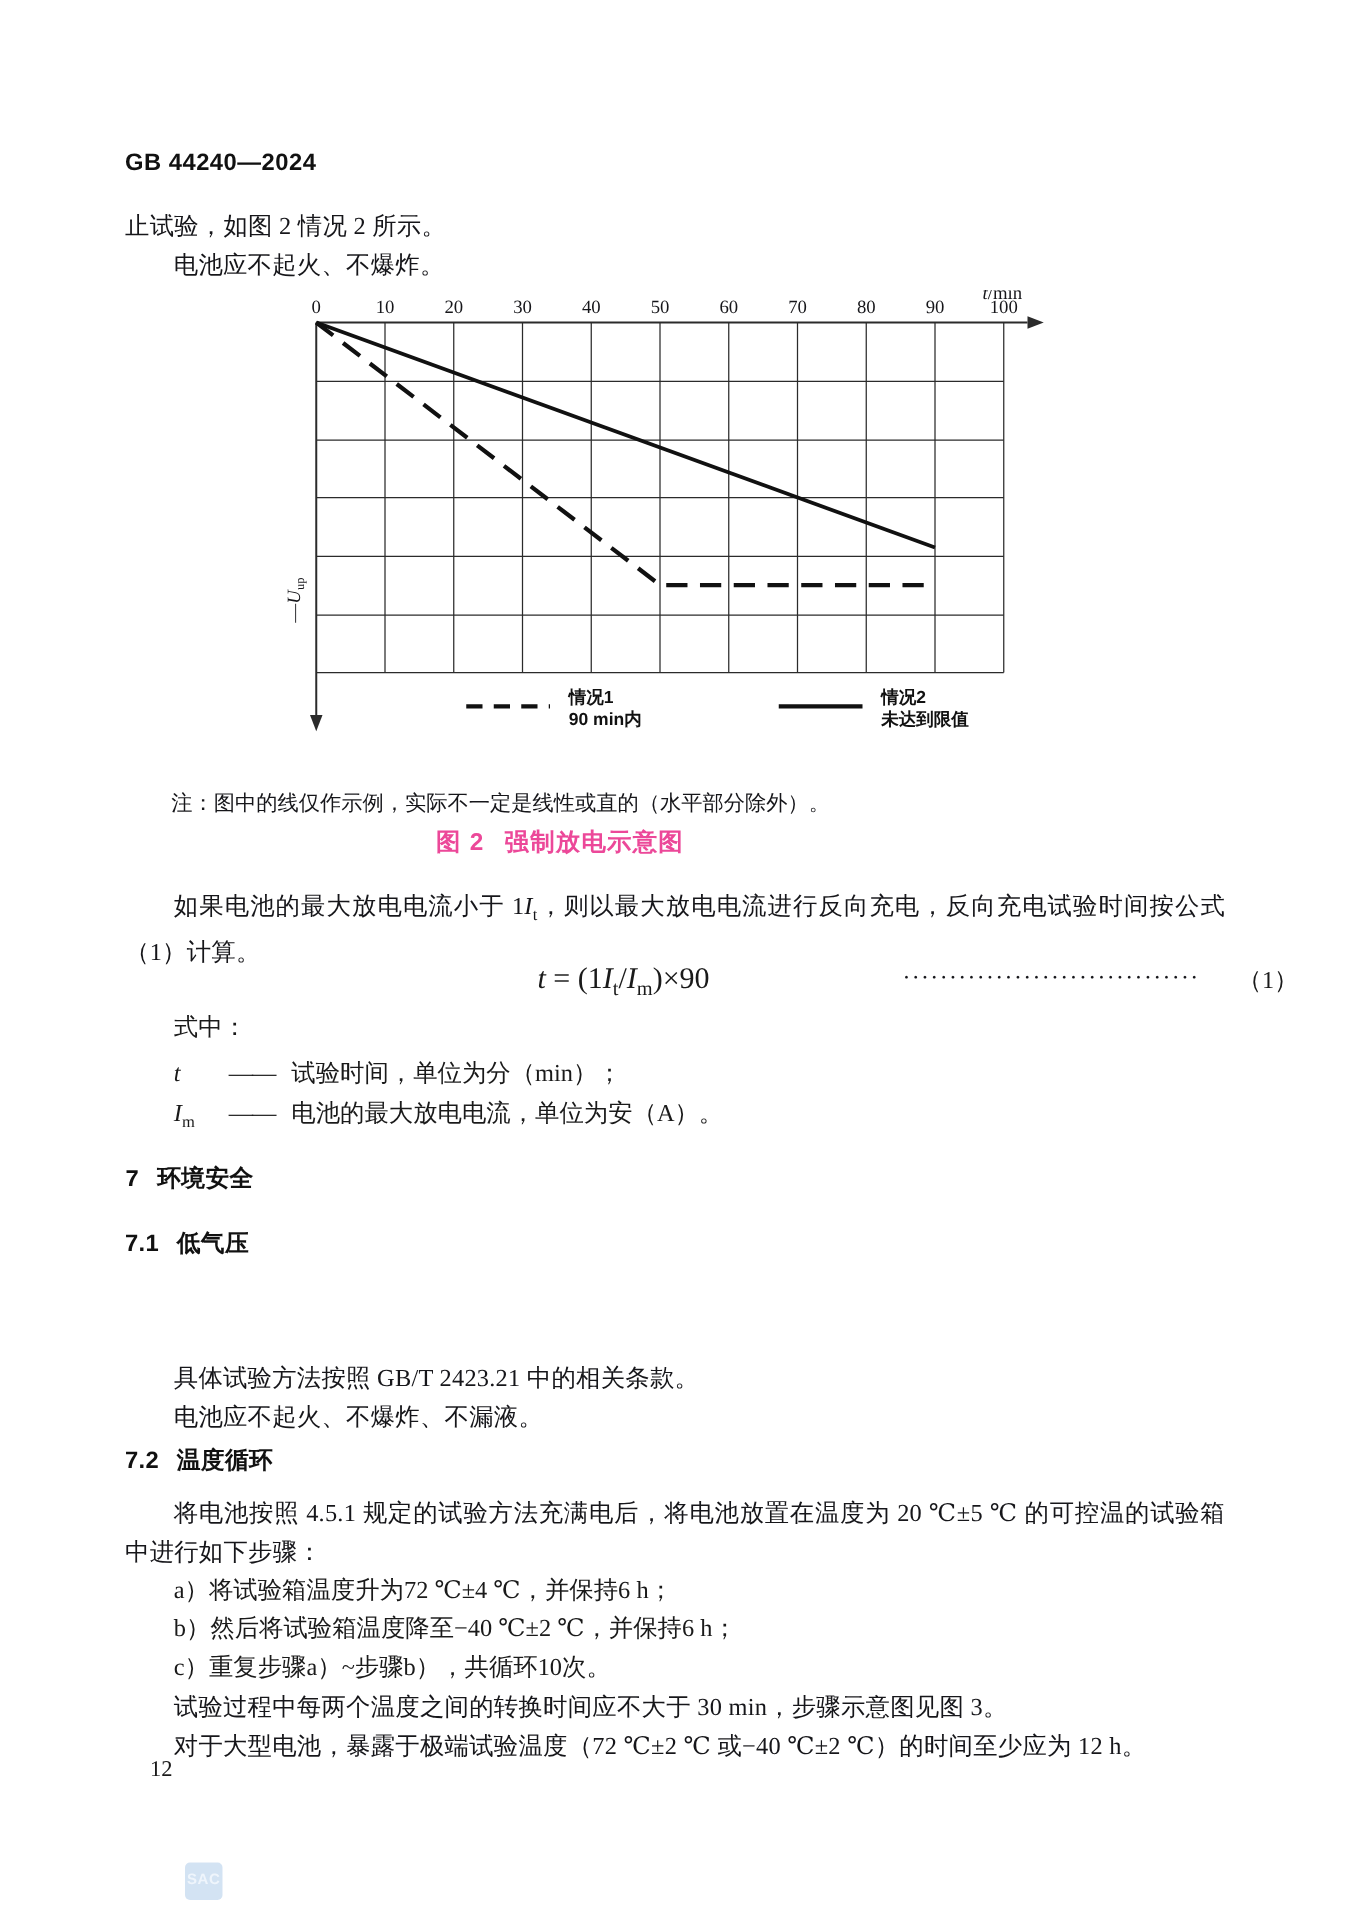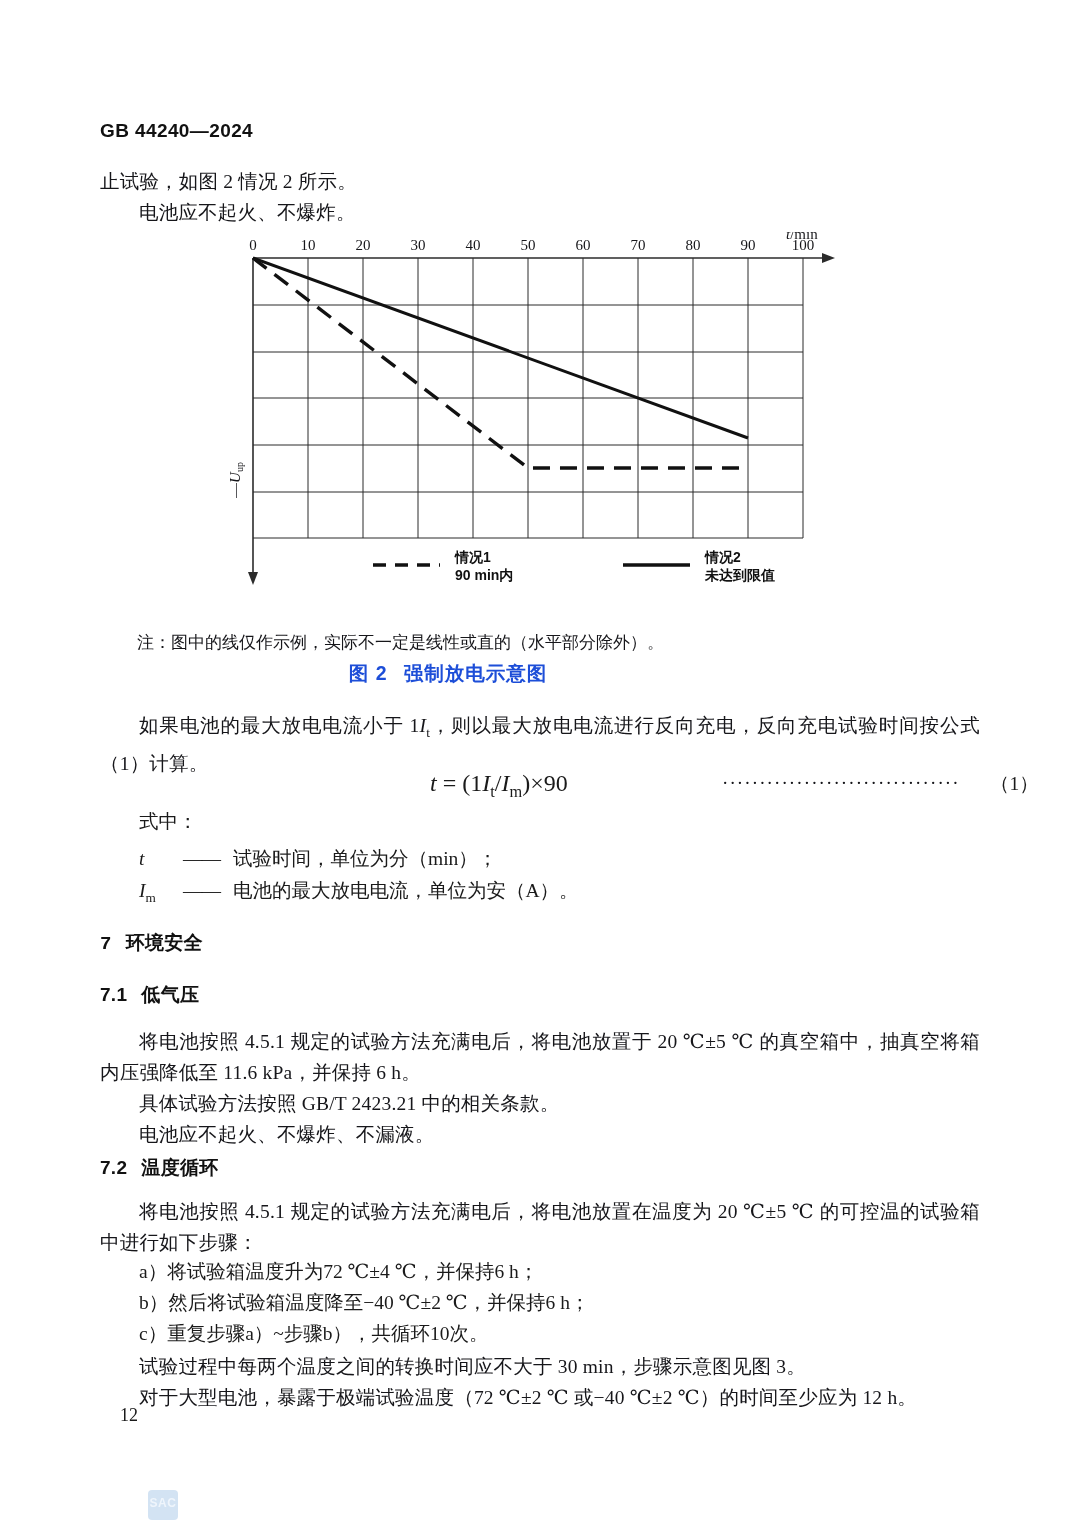--- a/index.html
+++ b/index.html
@@ -80,21 +80,21 @@
   .fig-caption {
     position: absolute;
     left: 0;
     top: 660px;
     width: 896px;
     text-align: center;
     font-family: "Liberation Sans", "DejaVu Sans", sans-serif;
     font-weight: bold;
     font-size: 19.5px;
     letter-spacing: 1px;
-    color: #1d4ed8;
+    color: #ec4899;
   }
   .fig-caption .cap-gap { display: inline-block; width: 16px; }
 
   
   .formula-row {
     position: absolute;
     left: 100px;
     top: 770px;
     width: 880px;
     height: 30px;
@@ -293,21 +293,20 @@
   </div>
 
   <div class="heading" style="top:930px;font-family:Liberation Mono, monospace;">
     <span class="num">7</span><span>环境安全</span>
   </div>
 
   <div class="heading" style="top:982px;">
     <span class="num">7.1</span><span>低气压</span>
   </div>
 
-  <div class="body-text w-full indent just" style="top:1026px;">将电池按照 4.5.1 规定的试验方法充满电后，将电池放置于 20 ℃±5 ℃ 的真空箱中，抽真空将箱内压强降低至 11.6 kPa，并保持 6 h。</div>
   <div class="body-text w-full indent" style="top:1088px;">具体试验方法按照 GB/T 2423.21 中的相关条款。</div>
   <div class="body-text w-full indent" style="top:1119px;">电池应不起火、不爆炸、不漏液。</div>
 
   <div class="heading" style="top:1155px;">
     <span class="num">7.2</span><span>温度循环</span>
   </div>
 
   <div class="body-text w-full indent just" style="top:1196px;">将电池按照 4.5.1 规定的试验方法充满电后，将电池放置在温度为 20 ℃±5 ℃ 的可控温的试验箱中进行如下步骤：</div>
 
   <div class="list-item" style="top:1258px;">a）将试验箱温度升为72 ℃±4 ℃，并保持6 h；</div>

